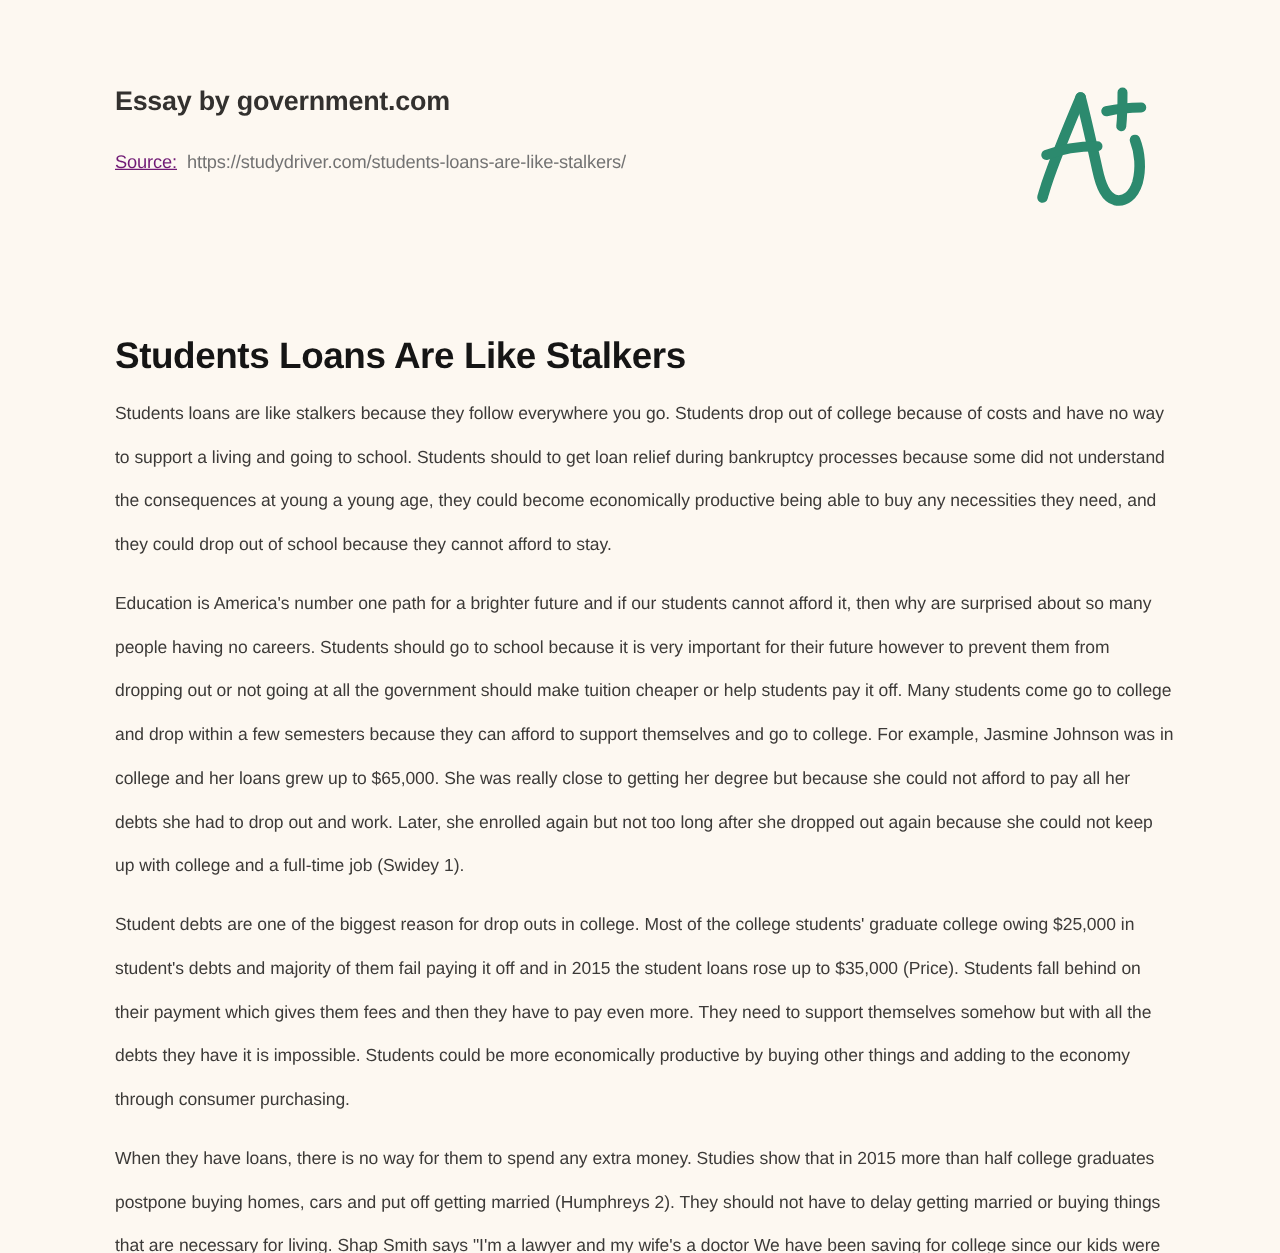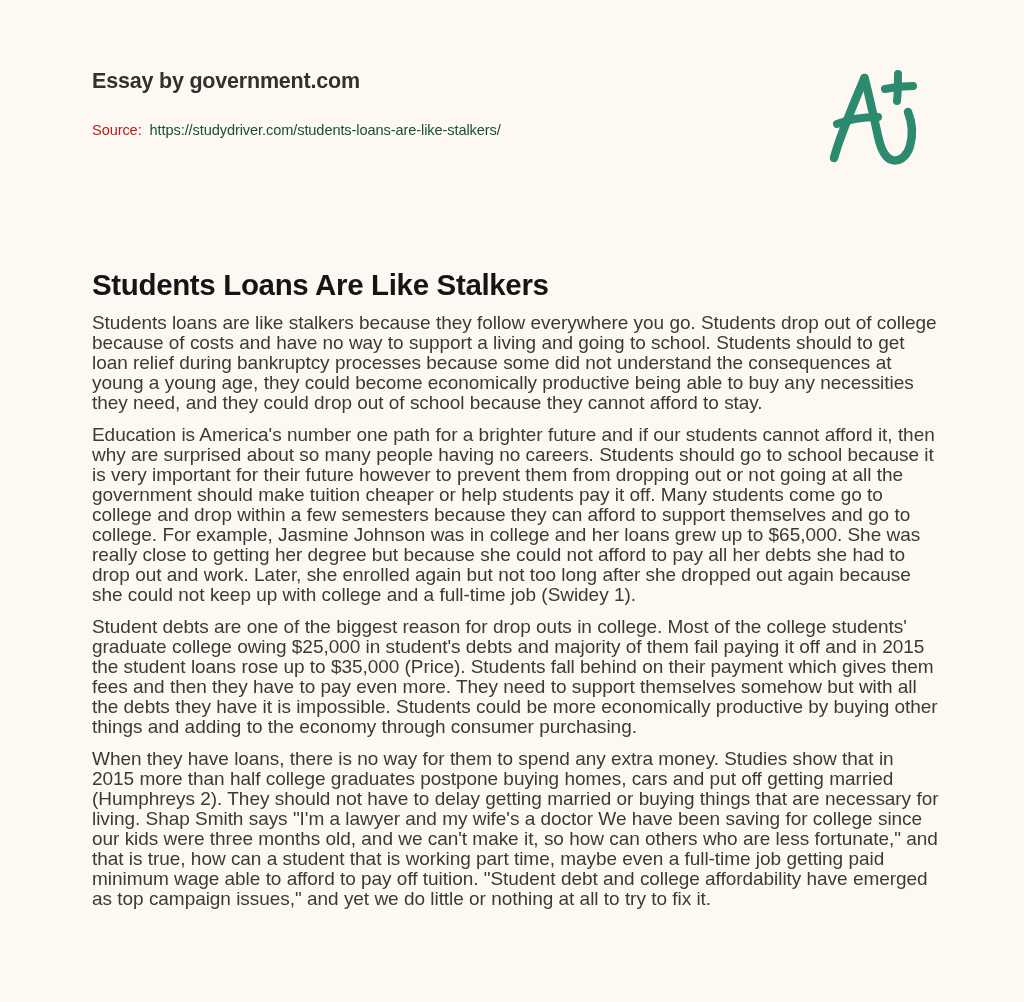--- a/index.html
+++ b/index.html
@@ -42,24 +42,25 @@
   .source-line {
     position: absolute;
     left: 92px;
     top: 122px;
     font-size: 14.6px;
     color: #767270;
     white-space: nowrap;
     letter-spacing: -0.1px;
   }
   .source-label {
-    color: #b91c1c;
+    color: #701a75;
+    text-decoration: underline;
   }
   .source-url {
-    color: #14532d;
+    color: #737373;
     text-decoration: none;
   }
 
   
   .logo {
     position: absolute;
     left: 812px;
     top: 62px;
     width: 120px;
     height: 106px;
@@ -84,22 +85,22 @@
   }
 
   
   .body-area {
     position: absolute;
     left: 92px;
     top: 313px;
     width: 848px;
   }
   .para {
-    font-size: 19px;
-    line-height: 20px;
+    font-size: 14px;
+    line-height: 35px;
     color: #3c3a38;
     margin: 0 0 12px 0;
     text-align: left;
     letter-spacing: -0.05px;
     word-spacing: 0.1px;
   }
   .para:last-child {
     margin-bottom: 0;
   }
 </style>

